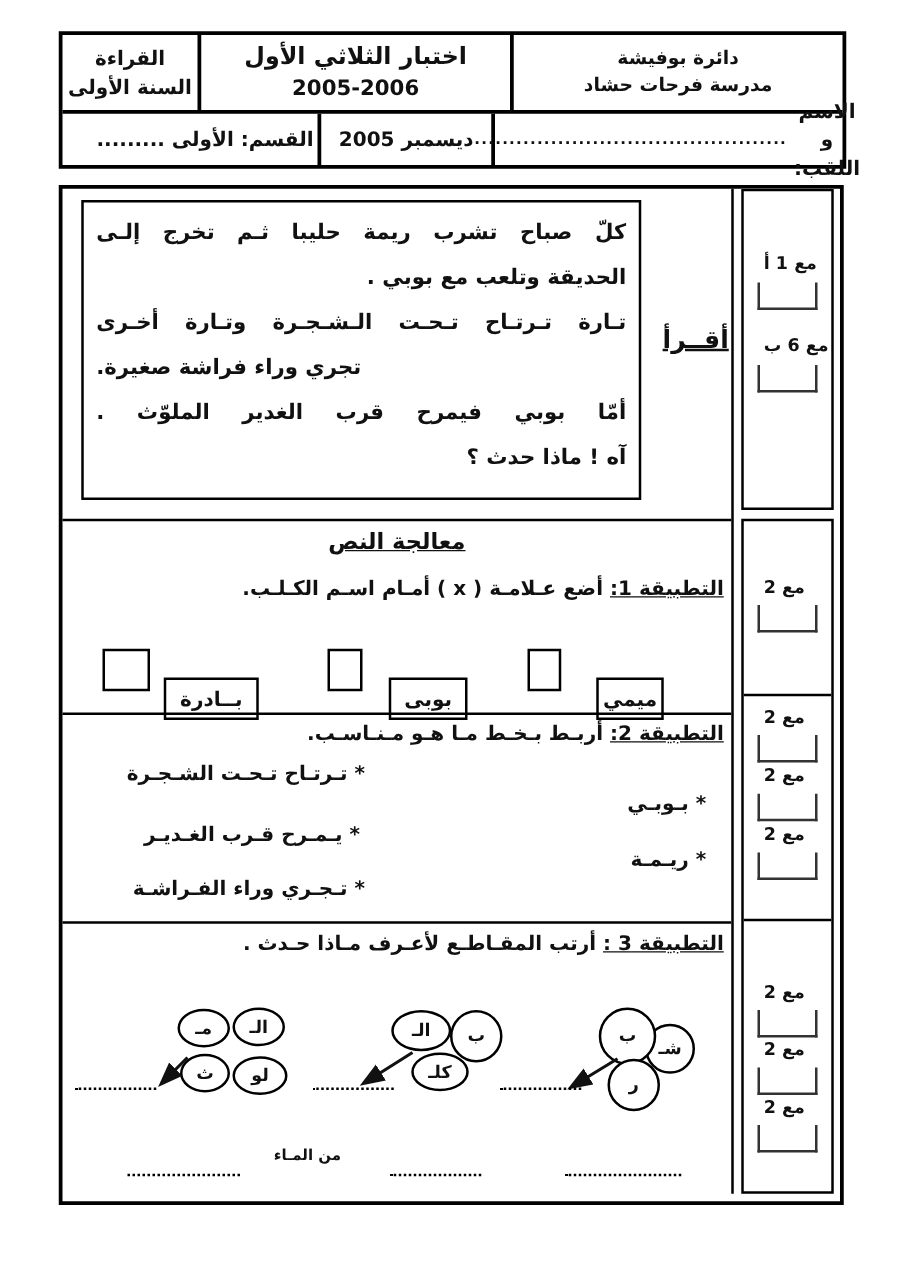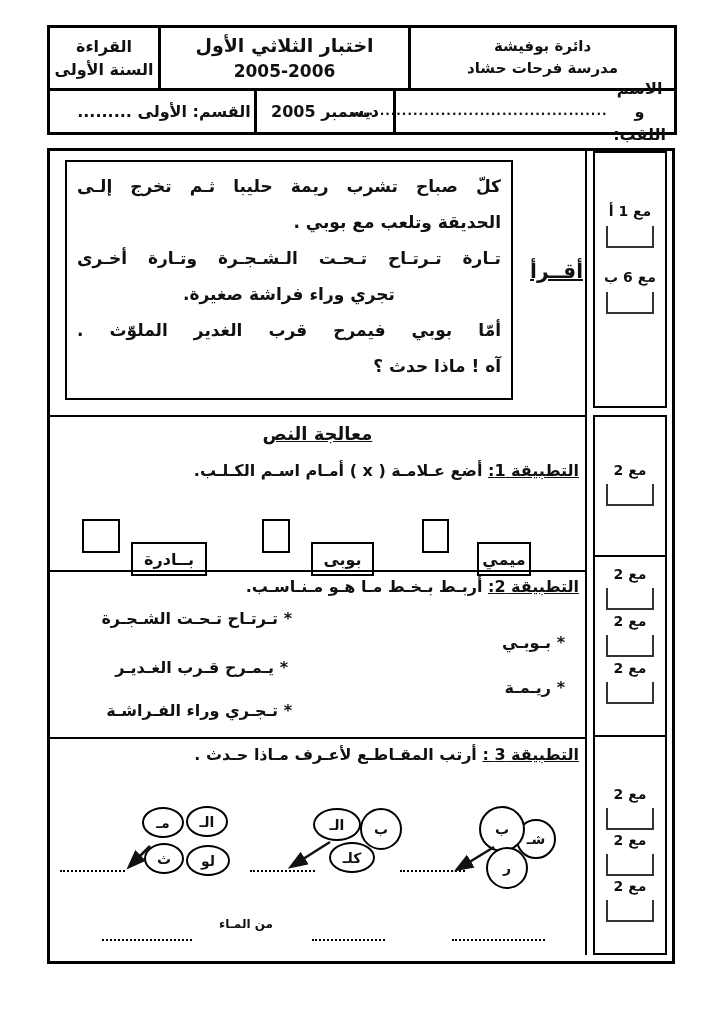--- a/index.html
+++ b/index.html
@@ -8,50 +8,50 @@
     background:#ffffff;overflow:hidden;
     font-family:"DejaVu Sans",sans-serif;font-weight:bold;color:#111;
     direction:rtl;
   }
   
   .hdr{position:absolute;left:47px;top:25px;width:624px;height:104px;border:3px solid #000;}
   .hcell{position:absolute;display:flex;flex-direction:column;align-items:center;justify-content:center;text-align:center;line-height:1.45;}
   .hline-h{position:absolute;left:0;width:100%;height:3px;background:#000;}
   .hline-v{position:absolute;width:3px;background:#000;}
   .t19{font-size:19px;} .t17{font-size:17px;} .t16{font-size:16px;} .t15{font-size:15px;}
-  .namecell{flex-direction:row;justify-content:space-between;padding-right:8px;box-sizing:border-box;}
+  .namecell{flex-direction:row;justify-content:center;padding-right:8px;box-sizing:border-box;}
   .dots{letter-spacing:1px;font-size:12px;}
   
   .main{position:absolute;left:47px;top:148px;width:622px;height:810px;border:3px solid #000;}
   .content{position:absolute;left:0;top:0;width:535px;height:804px;}
   .partition{position:absolute;top:0;height:804px;width:2px;background:#000;left:535px;}
   
   .passage{position:absolute;left:15px;top:9px;width:448px;height:240px;border:2px solid #000;box-sizing:border-box;padding:6px 10px 0 10px;}
   .pline{height:36px;line-height:36px;font-size:17px;white-space:nowrap;}
   .pl-j{text-align:justify;text-align-last:justify;white-space:normal;height:36px;overflow:hidden;}
-  .pl-r{text-align:right;} .pl-l{text-align:center;}
+  .pl-r{text-align:right;} .pl-l{text-align:left;}
   .aqra{position:absolute;left:481px;top:108px;width:52px;text-align:center;font-size:20px;text-decoration:underline;}
   .divider{position:absolute;left:0;width:535px;height:2px;background:#000;}
   
   .sec-title{position:absolute;left:0;top:272px;width:535px;text-align:center;font-size:18px;}
   .sec-title span{text-decoration:underline;}
   .instr{position:absolute;right:6px;direction:rtl;font-size:16px;white-space:nowrap;}
   .instr .lbl{text-decoration:underline;}
   .wbox{position:absolute;height:34px;border:2px solid #000;box-sizing:border-box;display:flex;align-items:center;justify-content:center;font-size:16px;margin-top:23px;}
   .cbox{position:absolute;height:34px;border:2px solid #000;box-sizing:border-box;background:#fff;}
   .item{position:absolute;font-size:16px;white-space:nowrap;direction:rtl;}
   
   .bub{position:absolute;border:2px solid #000;border-radius:50%;background:#fff;display:flex;align-items:center;justify-content:center;font-size:14px;box-sizing:border-box;}
   .blank{position:absolute;height:16px;border-bottom:2px dotted #000;}
   .phrase{position:absolute;font-size:12px;white-space:nowrap;}
   .arr{position:absolute;overflow:visible;}
   
   .scorecol{position:absolute;left:543px;top:0;width:74px;height:804px;}
   .sbox{position:absolute;left:0;width:74px;border:2px solid #000;box-sizing:border-box;background:#fff;}
-  .slabel{position:absolute;left:0;width:100%;text-align:center;font-size:14px;white-space:nowrap;direction:rtl;}
+  .slabel{position:absolute;left:0;width:100%;text-align:left;font-size:14px;white-space:nowrap;direction:rtl;padding-left:16px;}
   .sbracket{position:absolute;left:11px;width:48px;height:22px;border:2px solid #333;border-top:none;box-sizing:border-box;}
   .sdiv{position:absolute;left:0;width:100%;height:2px;background:#000;}
 </style>
 </head>
 <body>
 
 <div class="page">
 
   <div class="hdr">
     <div class="hline-h" style="top:60px;"></div>

